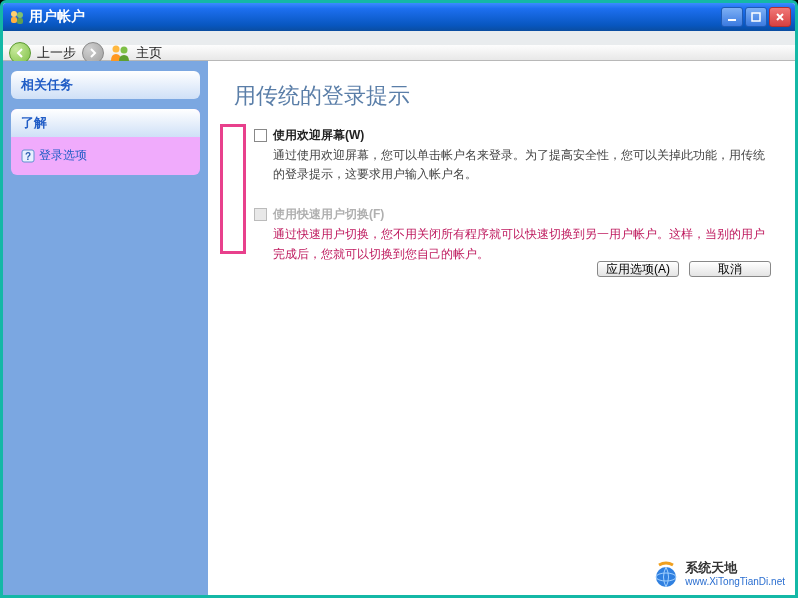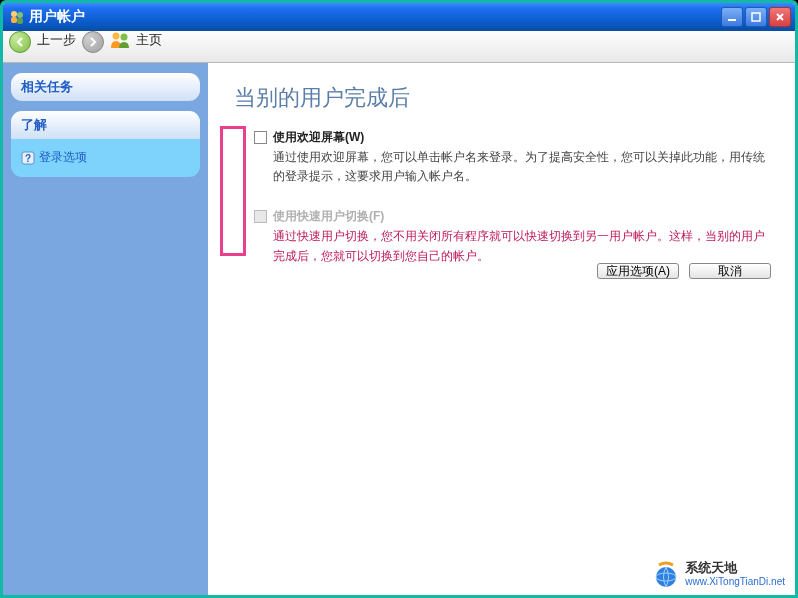--- a/index.html
+++ b/index.html
@@ -4,28 +4,28 @@
 <style>
 * { box-sizing: border-box; margin: 0; padding: 0; }
 body { font-family: "Microsoft YaHei", SimSun, Tahoma, sans-serif; font-size: 12px; background: #000; width: 798px; height: 598px; overflow: hidden; position: relative; }
 .window { position: absolute; left: 0; top: 0; width: 798px; height: 598px; background: #e9ecee; border: 3px solid #14b8a6; border-radius: 6px 6px 0 0; display: flex; flex-direction: column; }
 .titlebar { height: 28px; background: linear-gradient(to bottom,#3b8cff 0%,#1d6ff0 20%,#0856bf 80%,#0a4da0 100%); display: flex; align-items: center; color: #fff; padding: 0 4px 0 6px; border-radius: 3px 3px 0 0; }
 .title-icon { width: 16px; height: 16px; margin-right: 4px; display: inline-flex; }
 .title-text { font-size: 14px; font-weight: bold; flex: 1; }
 .win-controls { display: flex; gap: 2px; }
 .win-btn { width: 22px; height: 20px; background: linear-gradient(to bottom,#7db0f5,#3b7ae0); border: 1px solid #1f5bb5; border-radius: 3px; display: flex; align-items: center; justify-content: center; color: #fff; cursor: pointer; }
 .win-btn.close { background: linear-gradient(to bottom,#f07878,#d84040); border-color: #b03030; }
-.toolbar { height: 32px; background: linear-gradient(to bottom,#fdfdfd,#e8e8e8); border-bottom: 1px solid #b8b8b8; display: flex; align-items: flex-start; padding: 0 6px; gap: 6px; }
+.toolbar { height: 16px; background: linear-gradient(to bottom,#fdfdfd,#e8e8e8); border-bottom: 1px solid #b8b8b8; display: flex; align-items: center; padding: 0 6px; gap: 6px; margin-top: 14px; }
 .tb-nav { width: 22px; height: 22px; border-radius: 50%; background: radial-gradient(circle at 30% 30%,#c8ea9c,#7fc047); border: 1px solid #5a9a30; display: flex; align-items: center; justify-content: center; color: #fff; cursor: pointer; }
 .tb-nav.fwd { background: radial-gradient(circle at 30% 30%,#d0d0d0,#a0a0a0); border-color: #888; }
 .tb-label { font-size: 13px; color: #222; }
 .tb-home-icon { width: 20px; height: 18px; display: inline-flex; }
 .content { flex: 1; display: flex; background: #fff; }
 .sidebar { width: 205px; background: #7ba7e1; padding: 10px 8px; display: flex; flex-direction: column; gap: 10px; }
-.panel { background: #7dd3fc; border-radius: 11px; overflow: hidden; }
+.panel { background: #f0abfc; border-radius: 6px; overflow: hidden; }
 .panel-head { background: linear-gradient(to bottom,#fff,#cfe0f7); color: #215dc6; font-weight: bold; font-size: 13px; padding: 5px 10px; }
 .panel-body { padding: 8px 10px; }
 .panel-link { color: #215dc6; font-size: 12px; cursor: pointer; display: flex; align-items: center; gap: 4px; line-height: 1.8; }
 .panel-link .q-icon { width: 14px; height: 14px; display: inline-flex; }
 .main { flex: 1; padding: 20px 26px 20px 12px; position: relative; }
 .main-title { font-size: 22px; color: #5a7ea8; font-weight: normal; margin-bottom: 16px; margin-left: 14px; }
 .option { display: flex; margin-bottom: 22px; position: relative; padding-left: 34px; }
 .highlight-box { position: absolute; left: 0; top: -3px; width: 26px; height: 130px; border: 3px solid #e8408c; }
 .chk { width: 13px; height: 13px; border: 1px solid #888; background: #fff; margin-top: 2px; flex-shrink: 0; cursor: pointer; }
 .chk.disabled { background: #e8e8e8; border-color: #bbb; cursor: default; }
@@ -114,21 +114,21 @@
                   <text x="7" y="11" text-anchor="middle" font-size="10" fill="#3060b0" font-weight="bold">?</text>
                 </svg>
             </span>
             <span>登录选项</span>
           </div>
         </div>
       </div>
     </div>
 
     <div class="main">
-      <div class="main-title">当别的用户完成后</div>
+      <div class="main-title">用传统的登录提示</div>
 
       <div style="position:relative;">
         <div class="highlight-box"></div>
 
         <div class="option">
           <div class="chk"></div>
           <div class="opt-text">
             <div class="opt-title">使用欢迎屏幕(W)</div>
             <div class="opt-desc">通过使用欢迎屏幕，您可以单击帐户名来登录。为了提高安全性，您可以关掉此功能，用传统的登录提示，这要求用户输入帐户名。</div>
           </div>

